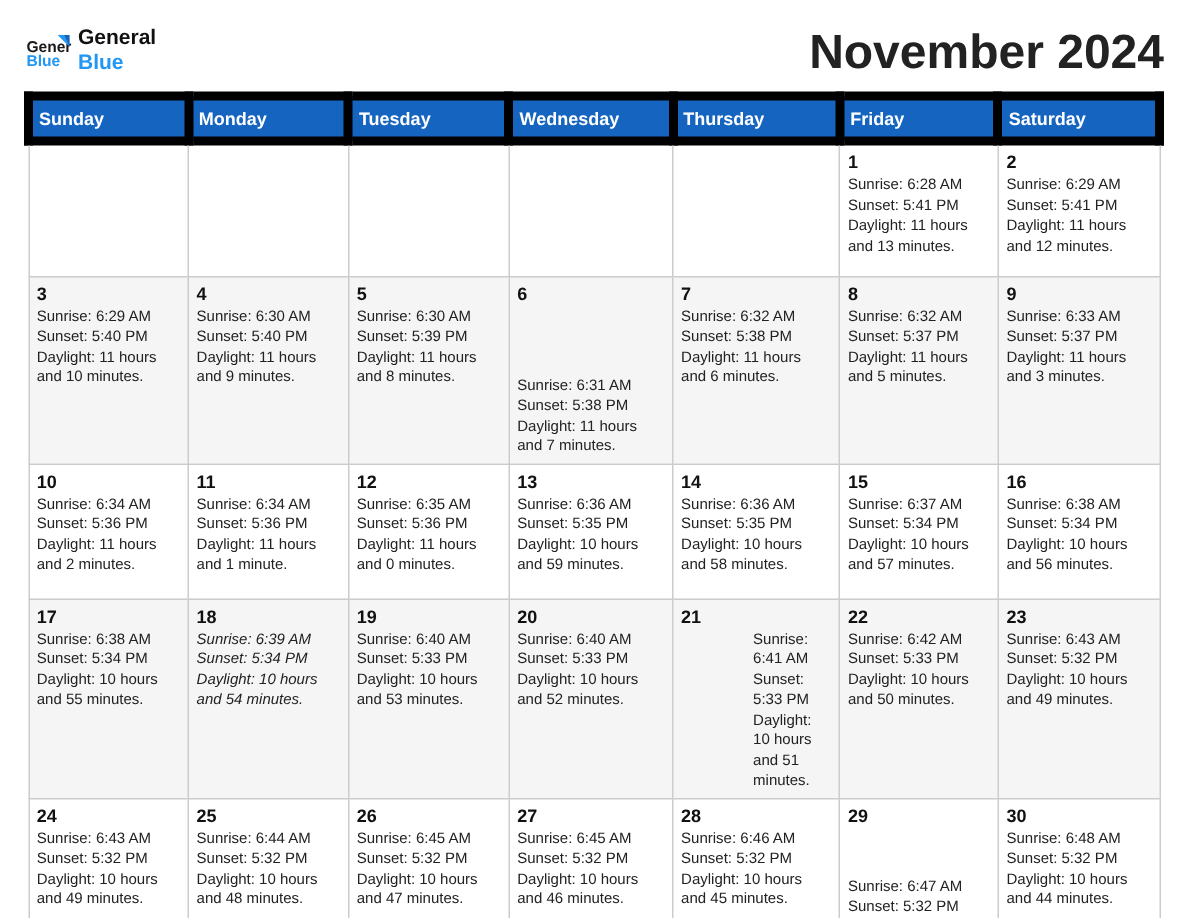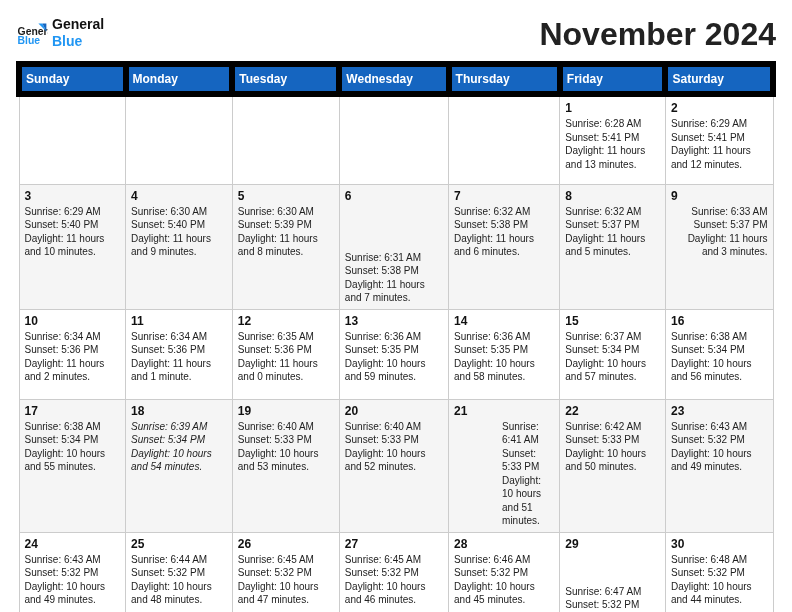--- a/index.html
+++ b/index.html
@@ -168,21 +168,21 @@
         </td>
         <td>
           <span class="day-num">8</span>
           <div class="day-info" style="white-space: pre-line;">Sunrise: 6:32 AM
 Sunset: 5:37 PM
 Daylight: 11 hours
 and 5 minutes.</div>
         </td>
         <td>
           <span class="day-num">9</span>
-          <div class="day-info" style="white-space: pre-line; text-align: right;">Sunrise: 6:33 AM
+          <div class="day-info" style="white-space: pre-line;">Sunrise: 6:33 AM
 Sunset: 5:37 PM
 Daylight: 11 hours
 and 3 minutes.</div>
         </td>
       </tr>
       <tr>
         <td>
           <span class="day-num">10</span>
           <div class="day-info" style="white-space: pre-line;">Sunrise: 6:34 AM
 Sunset: 5:36 PM

